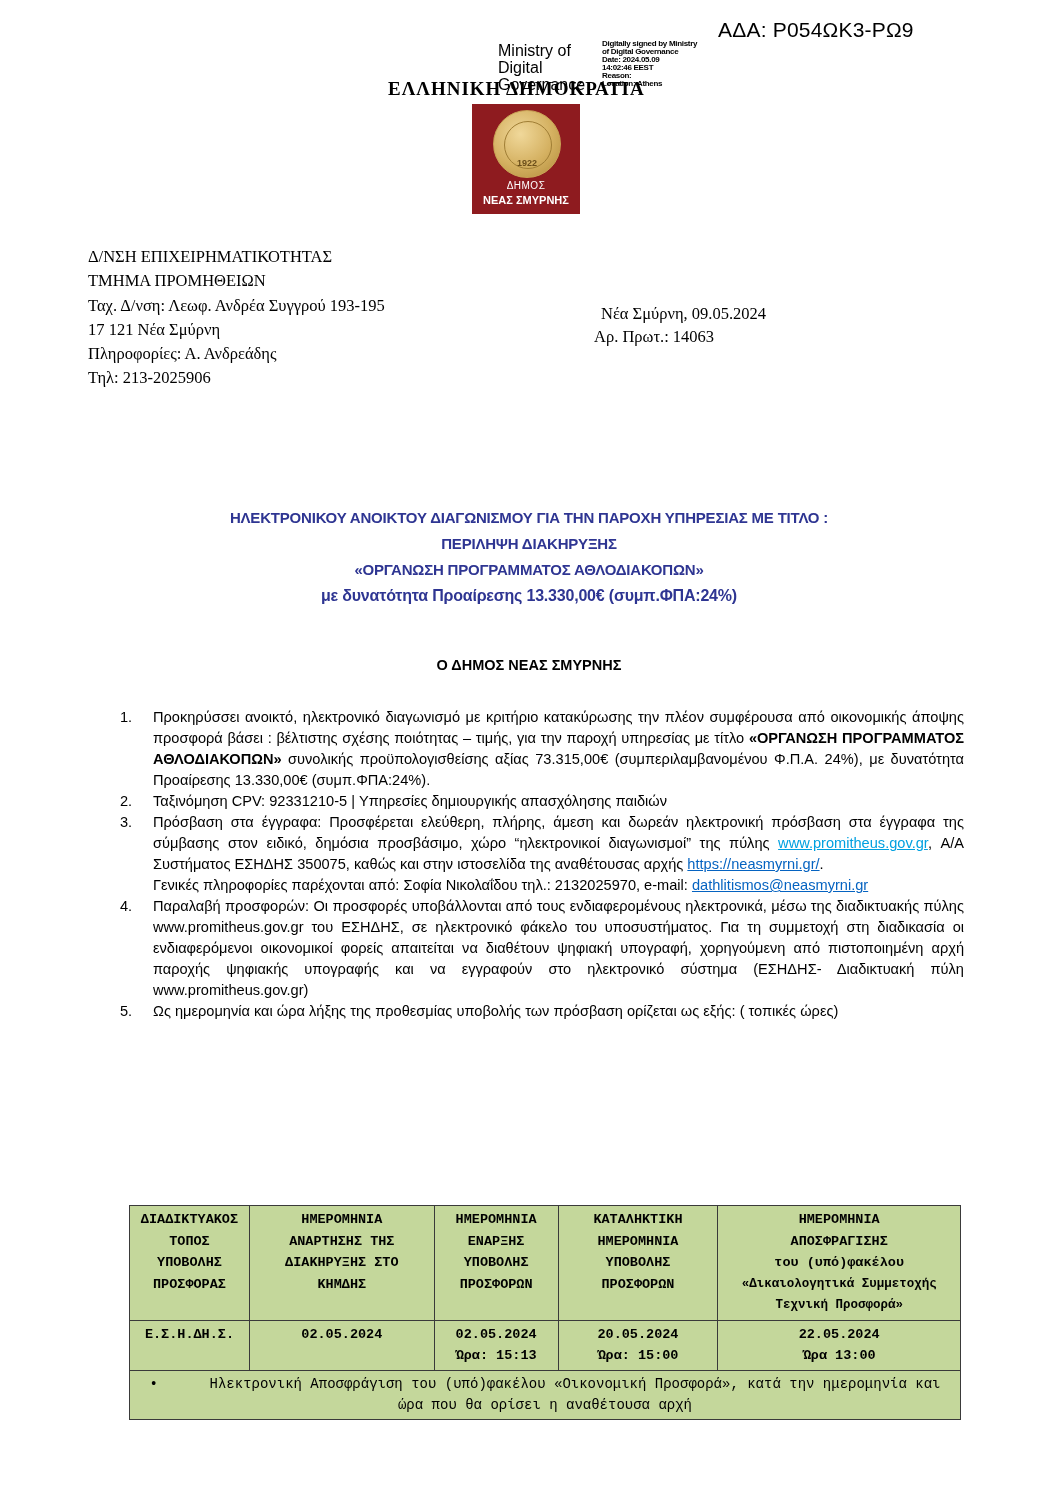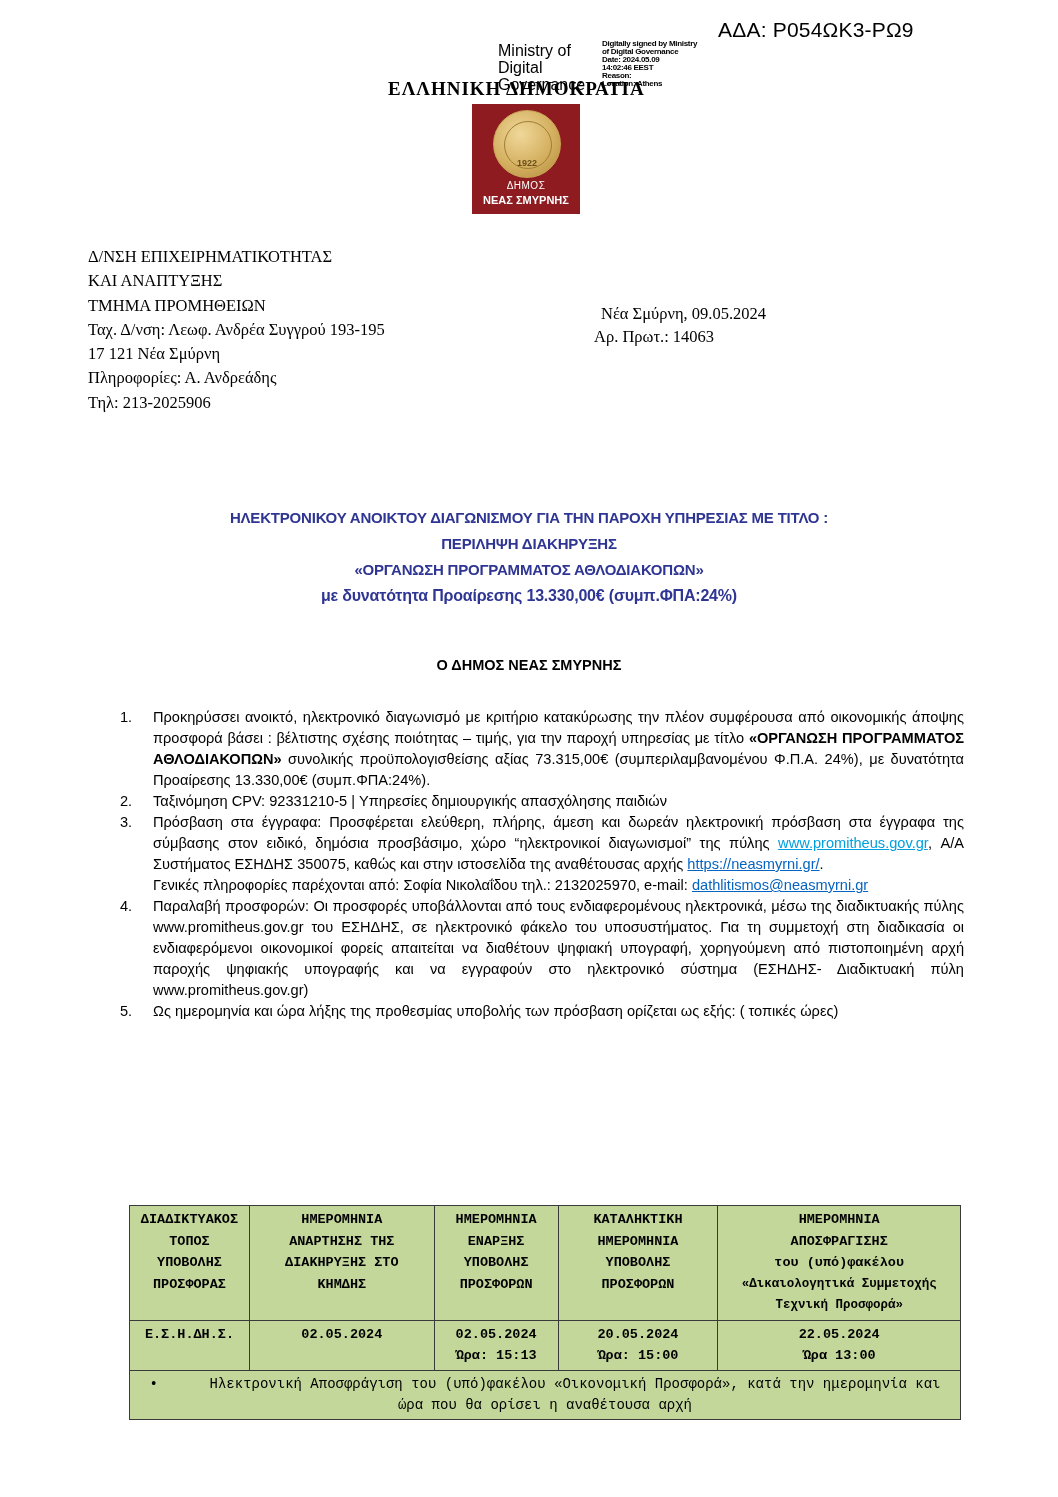--- a/index.html
+++ b/index.html
@@ -69,21 +69,20 @@
   <div class="coin">
     <div class="coin-inner"></div>
     <div class="year">1922</div>
   </div>
   <div class="l1">ΔΗΜΟΣ</div>
   <div class="l2">ΝΕΑΣ ΣΜΥΡΝΗΣ</div>
 </div>
 
 <div id="sender" class="abs">
   <div>Δ/ΝΣΗ ΕΠΙΧΕΙΡΗΜΑΤΙΚΟΤΗΤΑΣ</div>
-  <div>ΚΑΙ ΑΝΑΠΤΥΞΗΣ</div>
   <div>ΤΜΗΜΑ ΠΡΟΜΗΘΕΙΩΝ</div>
   <div>Ταχ. Δ/νση: Λεωφ. Ανδρέα Συγγρού 193-195</div>
   <div>17 121  Νέα Σμύρνη</div>
   <div>Πληροφορίες: Α. Ανδρεάδης</div>
   <div>Τηλ: 213-2025906</div>
 </div>
 
 <div id="place-date" class="abs">Νέα Σμύρνη, 09.05.2024</div>
 <div id="protocol" class="abs">Αρ. Πρωτ.:  14063</div>
 

